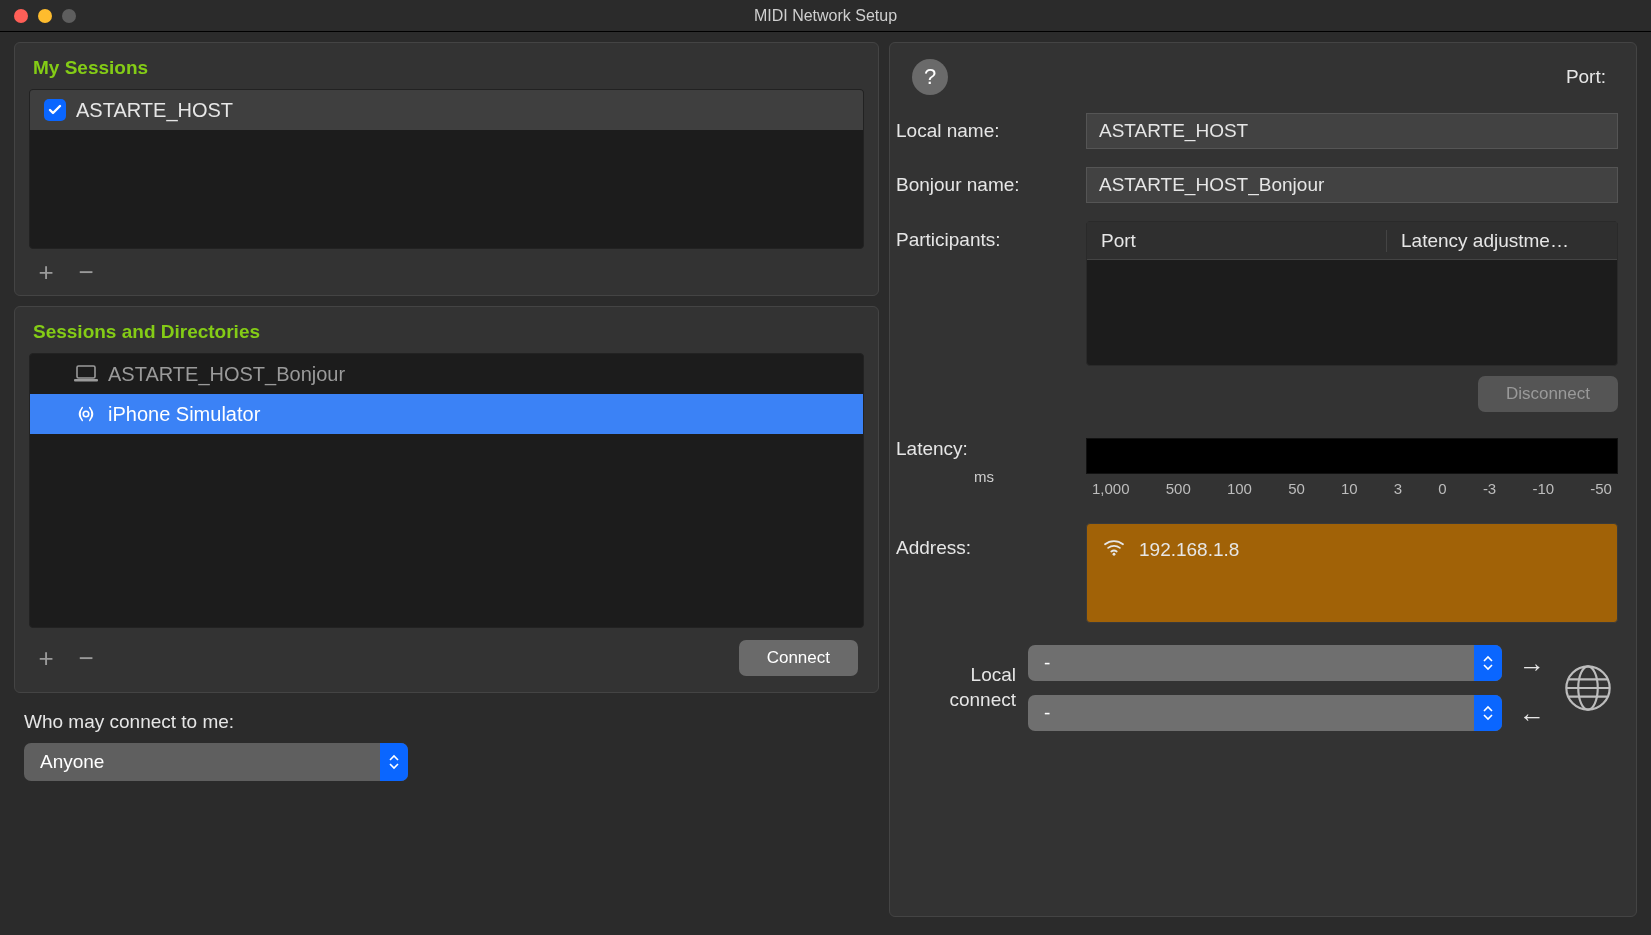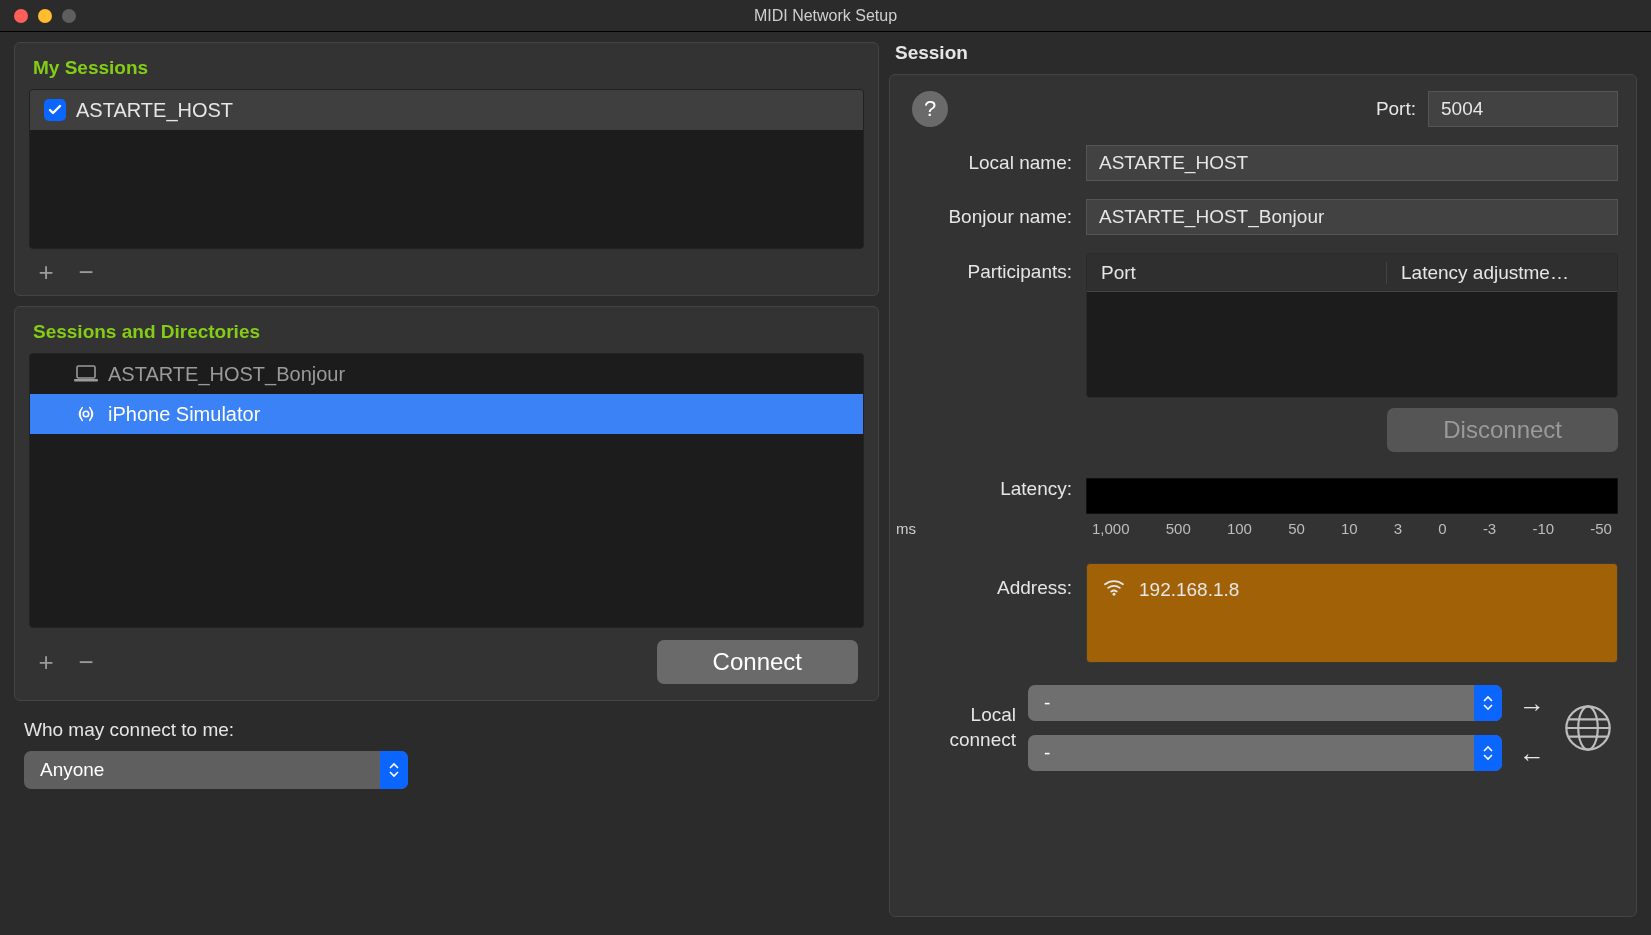--- a/index.html
+++ b/index.html
@@ -114,22 +114,22 @@
   cursor: pointer;
   font-size: 26px;
   font-weight: 300;
 }
 .spacer { flex: 1; }
 .mac-btn {
   background: #6a6a6a;
   color: #fff;
   border: none;
   border-radius: 7px;
-  padding: 8px 56px;
-  font-size: 24px;
+  padding: 8px 28px;
+  font-size: 17px;
   cursor: pointer;
   margin-left: 7px;
 }
 .mac-btn.dim { background: #555; color: #9a9a9a; }
 .who-section {
   padding: 10px 4px 0 4px;
 }
 .who-label {
   font-size: 19px;
   margin-bottom: 10px;
@@ -171,21 +171,20 @@
   display: flex;
   flex-direction: column;
 }
 .form-row {
   display: flex;
   align-items: center;
   margin-bottom: 18px;
 }
 .form-label {
   width: 190px;
-  text-align: right;
   padding-right: 14px;
   font-size: 19px;
   color: #e6e6e6;
 }
 .text-input {
   background: #424242;
   border: 1px solid #555;
   border-radius: 0;
   color: #e6e6e6;
   font-size: 19px;
@@ -244,26 +243,26 @@
   border: 1px solid #111;
 }
 .lat-ticks {
   display: flex;
   justify-content: space-between;
   color: #bdbdbd;
   font-size: 15px;
   padding: 6px 6px 0 6px;
 }
 .lat-unit {
-  text-align: left;
+  text-align: center;
   width: 190px;
   padding-right: 14px;
   font-size: 15px;
   color: #cfcfcf;
-  margin-top: 20px;
+  margin-top: 8px;
 }
 .addr-row {
   display: flex;
   align-items: flex-start;
   margin-bottom: 22px;
 }
 .addr-box {
   flex: 1;
   background: #a16207;
   border: 1px solid #3a3a3a;
@@ -381,28 +380,26 @@
               </svg>
             <svg viewBox="0 0 10 6">
                 <path d="M1 1 L5 5 L9 1" stroke="#fff" stroke-width="1.6" fill="none"></path>
               </svg>
           </span>
         </div>
       </div>
     </div>
 
     <div class="right">
-      <div class="session-header">Session</div>
       <div class="right-body">
 
         <div class="port-row">
           <span class="help-circle">?</span>
           <span class="sp"></span>
           <span class="port-label">Port:</span>
-          <input class="text-input port" value="5004" style="">
         </div>
 
         <div class="form-row">
           <div class="form-label">Local name:</div>
           <input class="text-input wide" value="ASTARTE_HOST" style="">
         </div>
 
         <div class="form-row">
           <div class="form-label">Bonjour name:</div>
           <input class="text-input wide" value="ASTARTE_HOST_Bonjour" style="">

